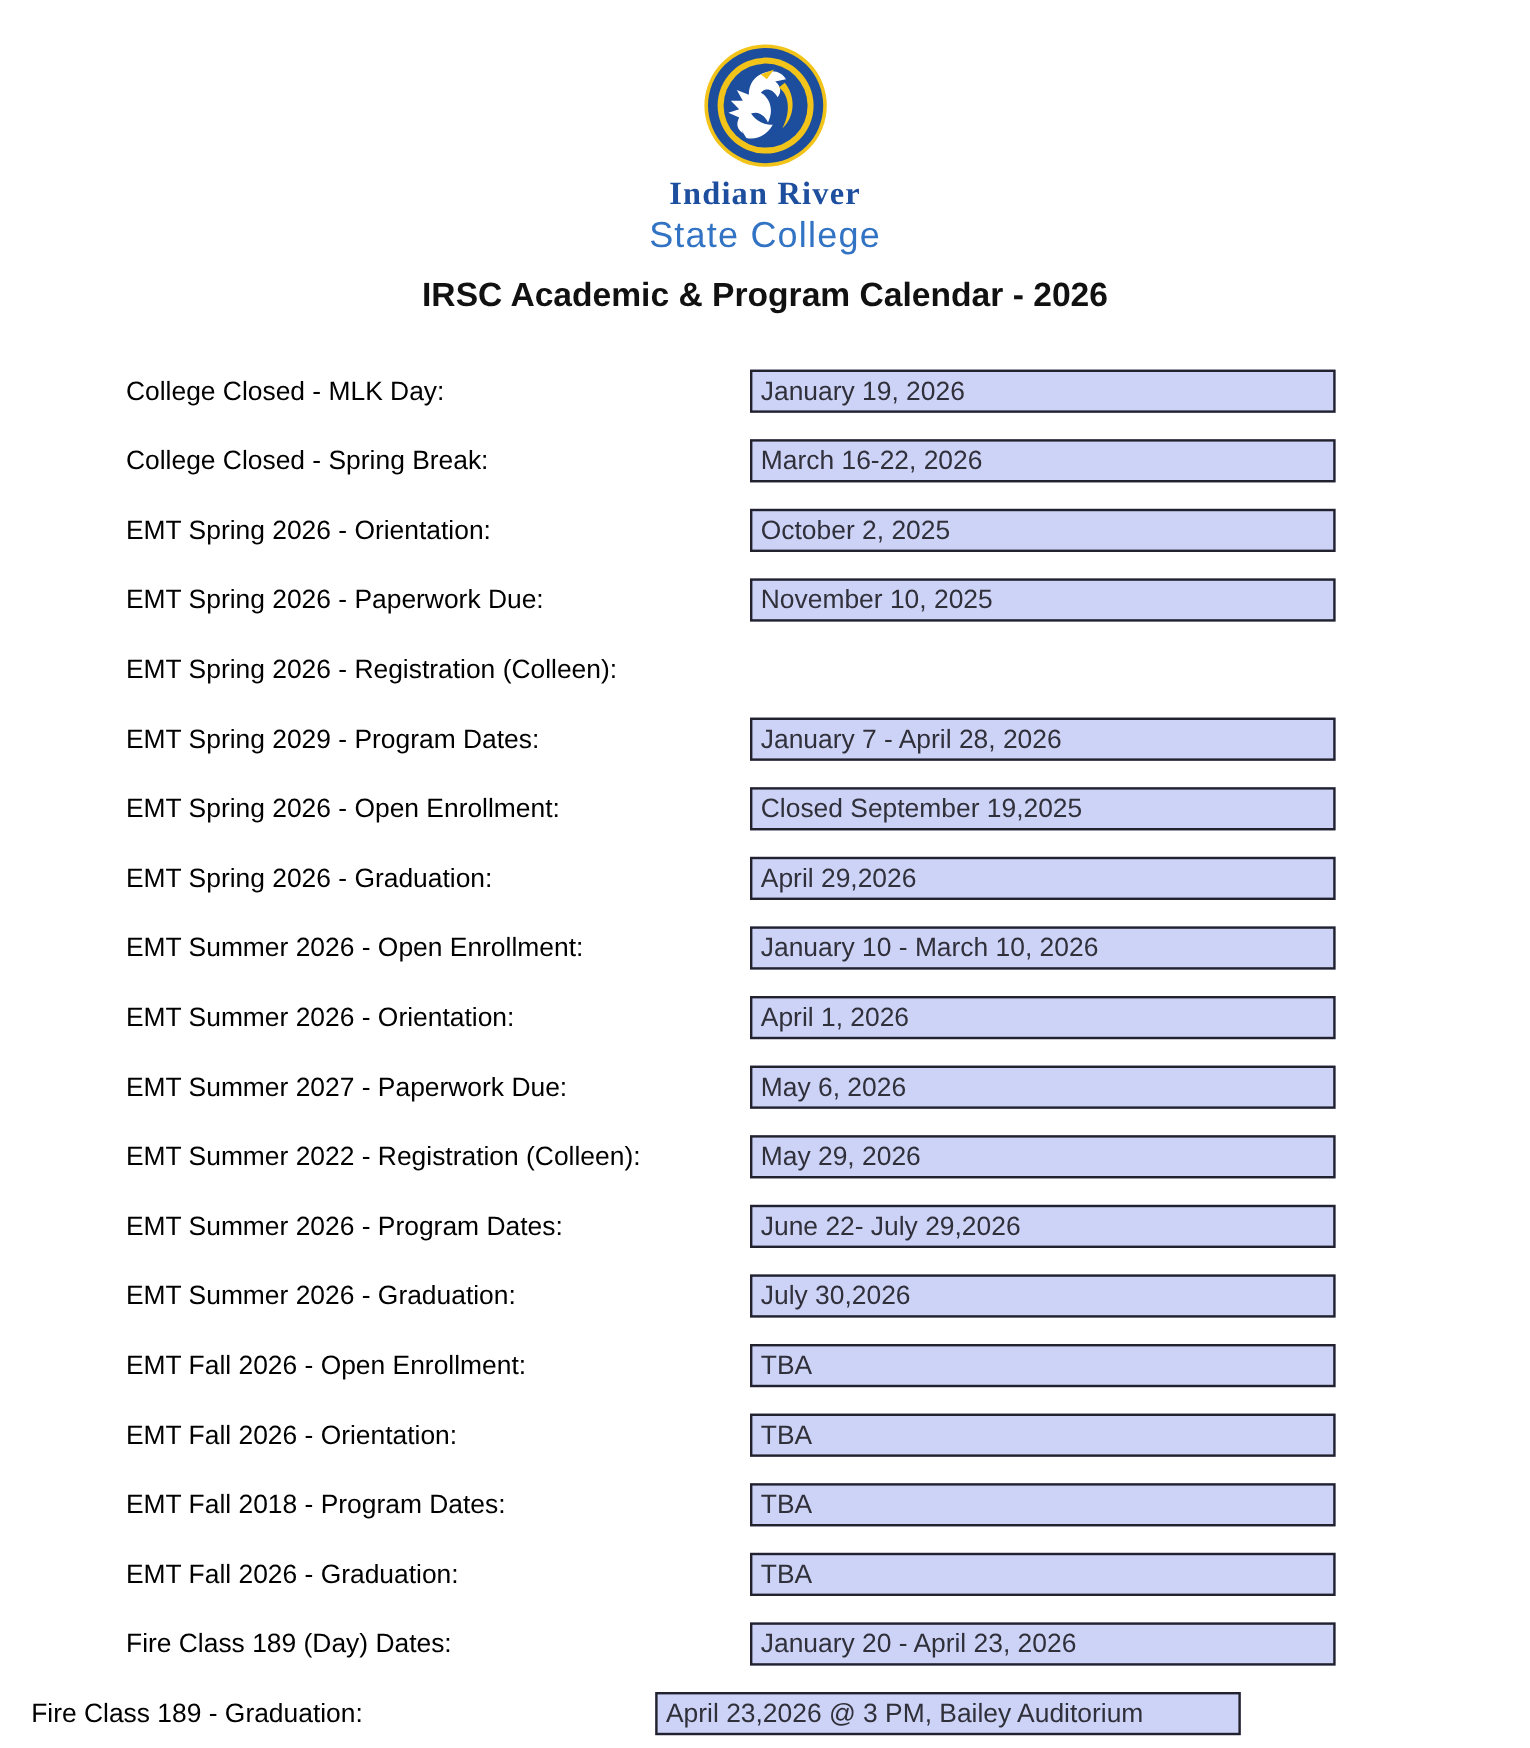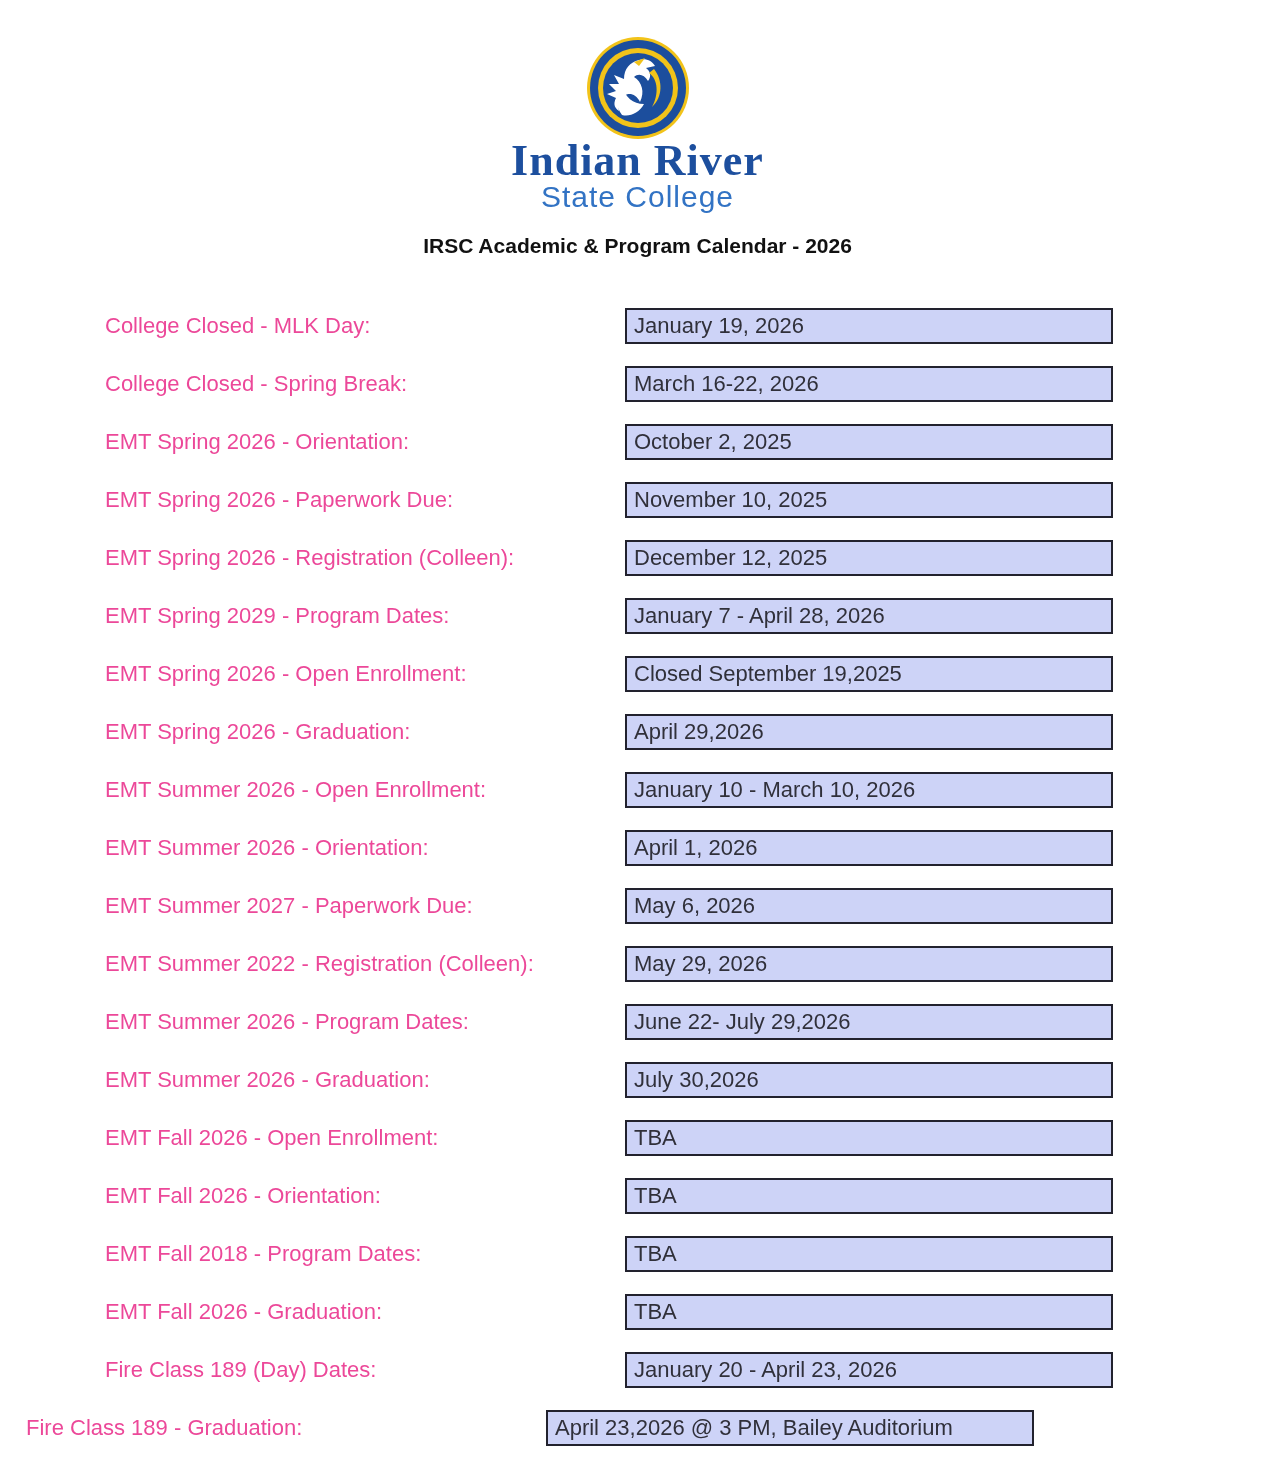--- a/index.html
+++ b/index.html
@@ -19,58 +19,58 @@
   .logo-mark {
     display: block;
     margin: 36px auto 0 auto;
     width: 104px;
     height: 104px;
   }
   .wordmark1 {
     text-align: center;
     font-family: "Liberation Serif", serif;
     font-weight: bold;
-    font-size: 44px;
+    font-size: 27px;
     line-height: 42px;
     letter-spacing: 1px;
     color: #1d4f9e;
   }
   .wordmark2 {
     text-align: center;
     font-family: "Liberation Sans", sans-serif;
     font-size: 30px;
     line-height: 33px;
     letter-spacing: 1px;
     color: #3273c4;
     margin-top: -2px;
   }
   .title {
     text-align: center;
-    font-size: 21px;
+    font-size: 28px;
     line-height: 30px;
     font-weight: bold;
     color: #111111;
     margin: 18px 0 0 0;
   }
 
   
   .rows { margin-top: 47px; }
   .row {
     display: flex;
     align-items: center;
     height: 36px;
     margin-bottom: 22px;
     padding-left: 105px;
   }
   .row:last-child { margin-bottom: 12px; padding-left: 26px; }
   .row-label {
     width: 520px;
     flex: 0 0 520px;
     font-size: 22px;
-    color: #ec4899;
+    color: #000000;
     white-space: nowrap;
   }
   .row-value {
     width: 488px;
     height: 36px;
     box-sizing: border-box;
     border: 2px solid #22222e;
     border-radius: 0;
     background: #cdd3f7;
     font-family: "Liberation Sans", sans-serif;
@@ -122,21 +122,20 @@
       <div class="row">
       <span class="row-label">EMT Spring 2026 - Orientation:</span>
       <input class="row-value" type="text" value="October 2, 2025" style="">
     </div>
       <div class="row">
       <span class="row-label">EMT Spring 2026 - Paperwork Due:</span>
       <input class="row-value" type="text" value="November 10, 2025" style="">
     </div>
       <div class="row">
       <span class="row-label">EMT Spring 2026 - Registration (Colleen):</span>
-      <input class="row-value" type="text" value="December 12, 2025" style="">
     </div>
       <div class="row">
       <span class="row-label">EMT Spring 2029 - Program Dates:</span>
       <input class="row-value" type="text" value="January 7 - April 28, 2026" style="">
     </div>
       <div class="row">
       <span class="row-label">EMT Spring 2026 - Open Enrollment:</span>
       <input class="row-value" type="text" value="Closed September 19,2025" style="">
     </div>
       <div class="row">

